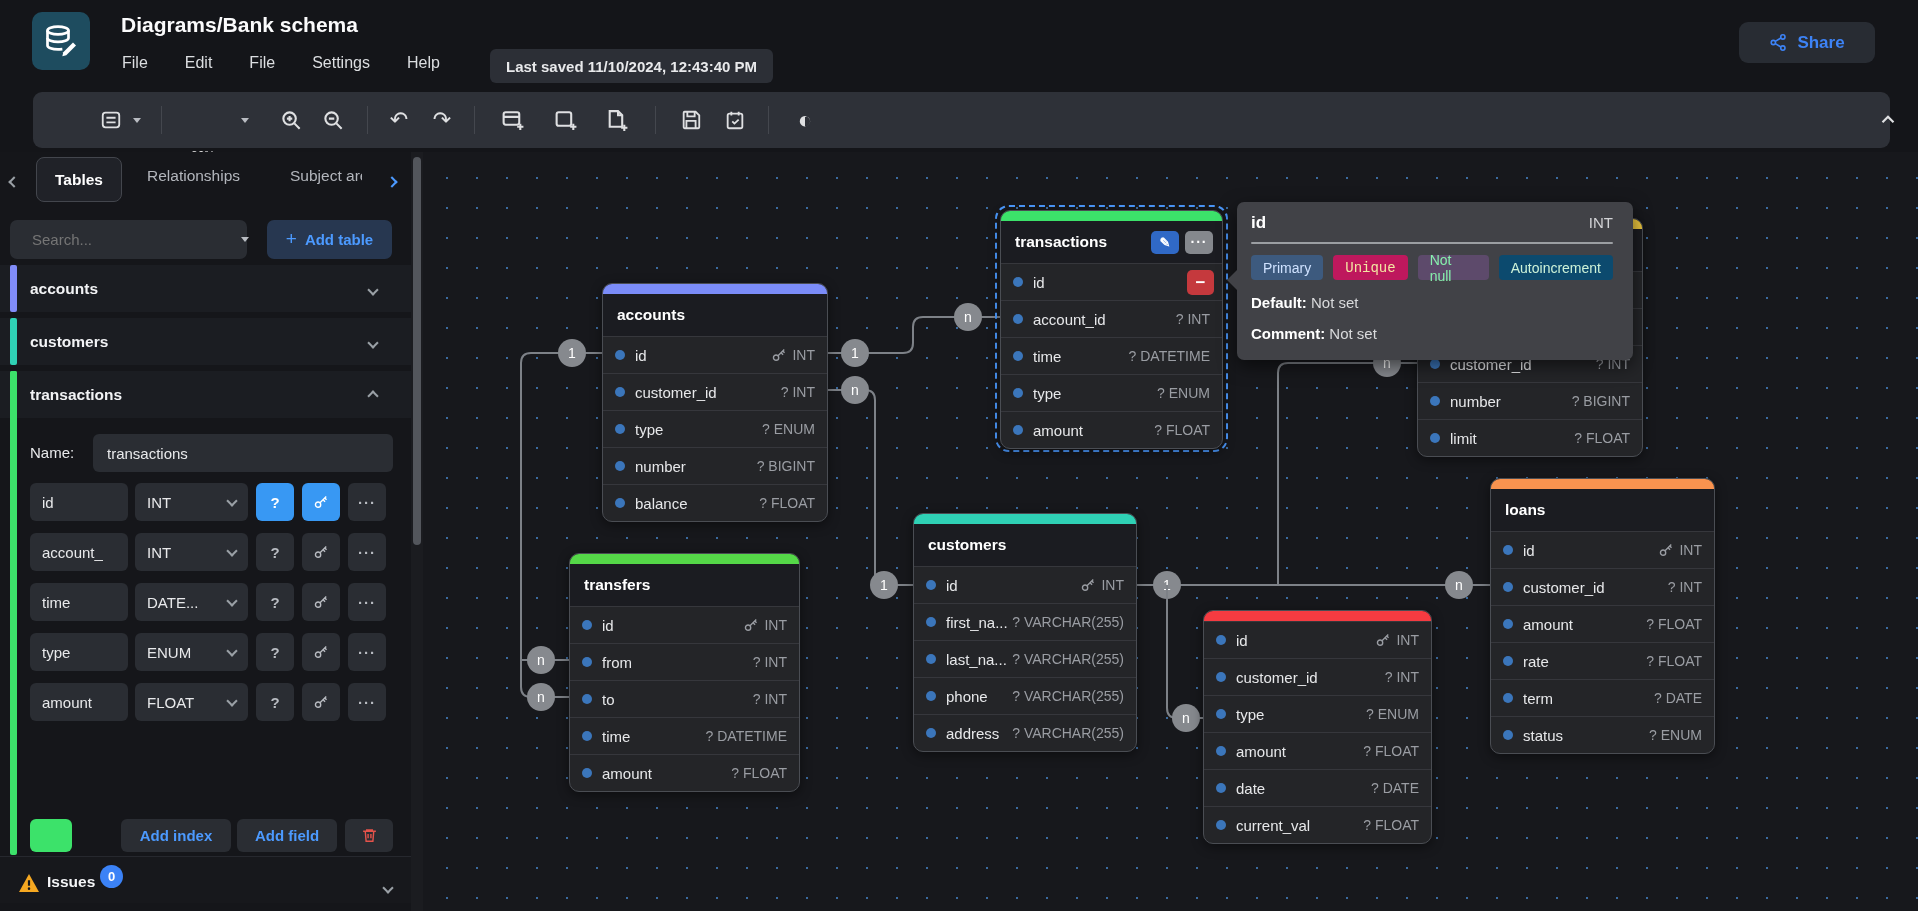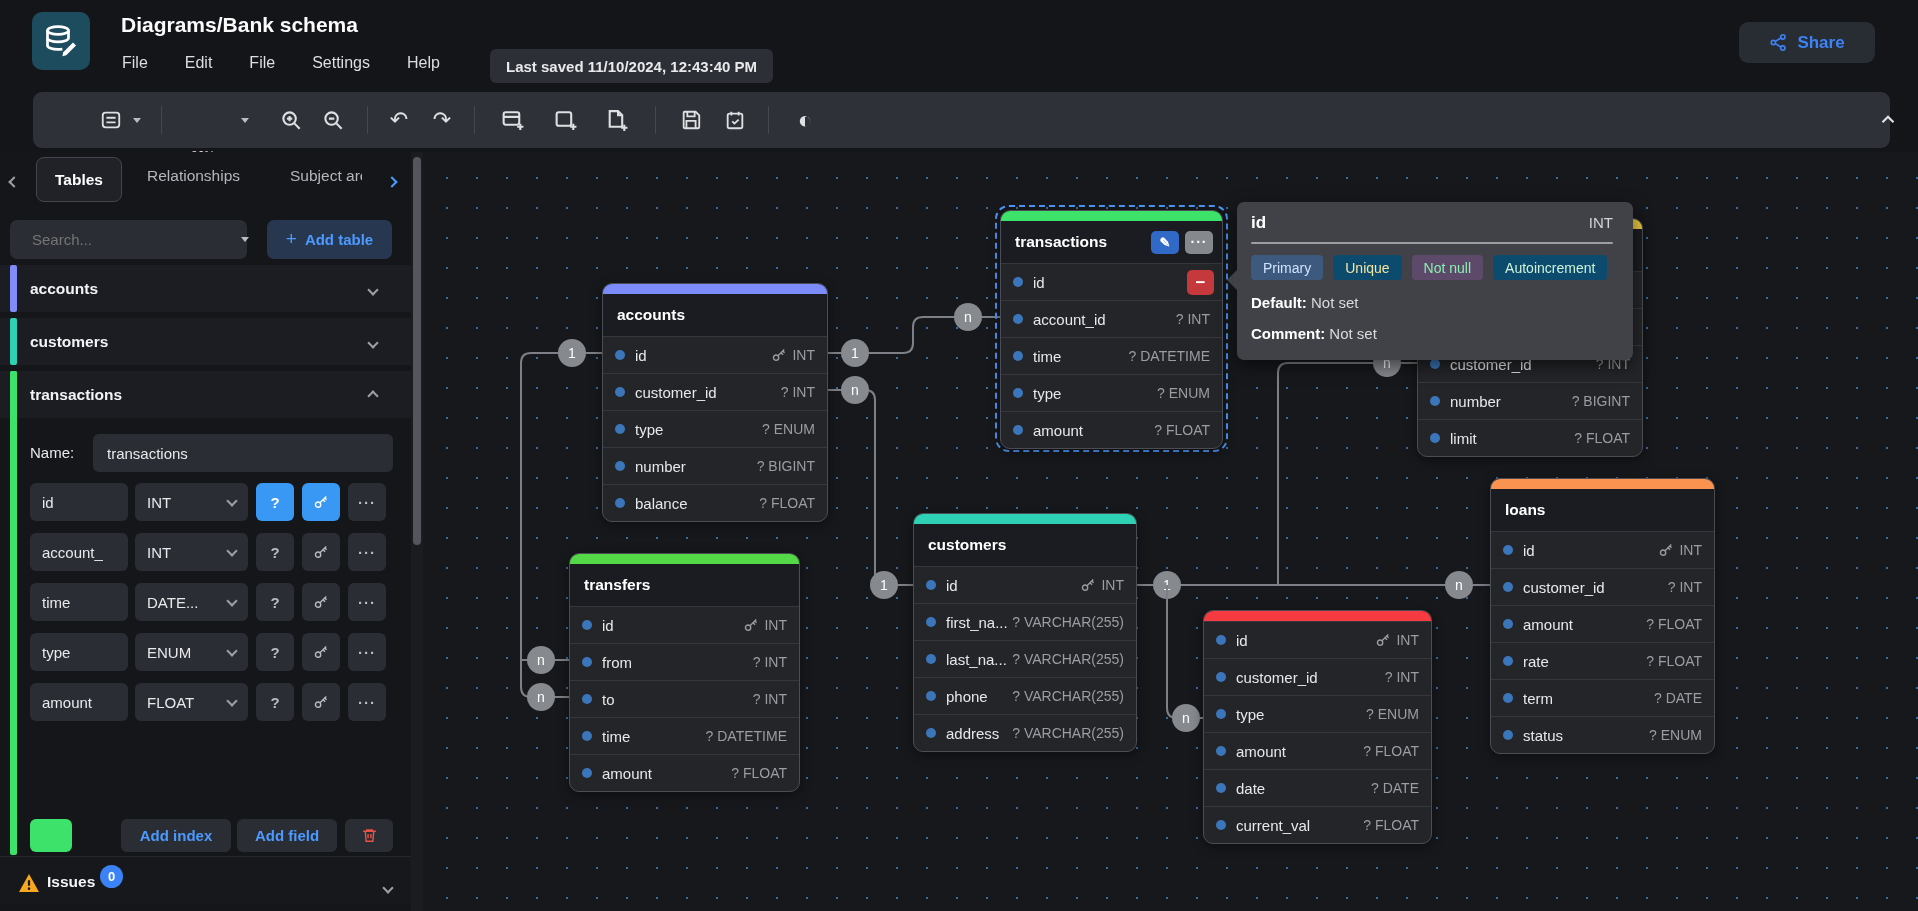--- a/index.html
+++ b/index.html
@@ -379,21 +379,21 @@
 
   <div class="tooltip">
     <div class="arrow"></div>
     <div class="tt-titlerow">
       <span class="tt-field">id</span>
       <span class="tt-type">INT</span>
     </div>
     <div class="tt-div"></div>
     <div class="tt-badges" id="tt-badges">
         <span class="tt-badge" style="background: rgb(61, 90, 126); color: rgb(207, 226, 255);">Primary</span>
-        <span class="tt-badge" style="background: #0c4a6e; color: rgb(243, 230, 162);">Unique</span>
+        <span class="tt-badge" style="background: #be185d; color: rgb(243, 230, 162); font-family: Liberation Mono, monospace;">Unique</span>
         <span class="tt-badge" style="background: rgb(93, 74, 107); color: #86efac;">Not null</span>
         <span class="tt-badge" style="background: #0c4a6e; color: rgb(205, 242, 216);">Autoincrement</span>
       </div>
     <div class="tt-line"><b>Default:</b> <span>Not set</span></div>
     <div class="tt-line"><b>Comment:</b> <span>Not set</span></div>
   </div>
 <div class="tcard" style="left: 179px; top: 131px; width: 226px;">
       <div class="tbar" style="background:#7b8cf8"></div>
     <div class="thead">
         <span>accounts</span>

